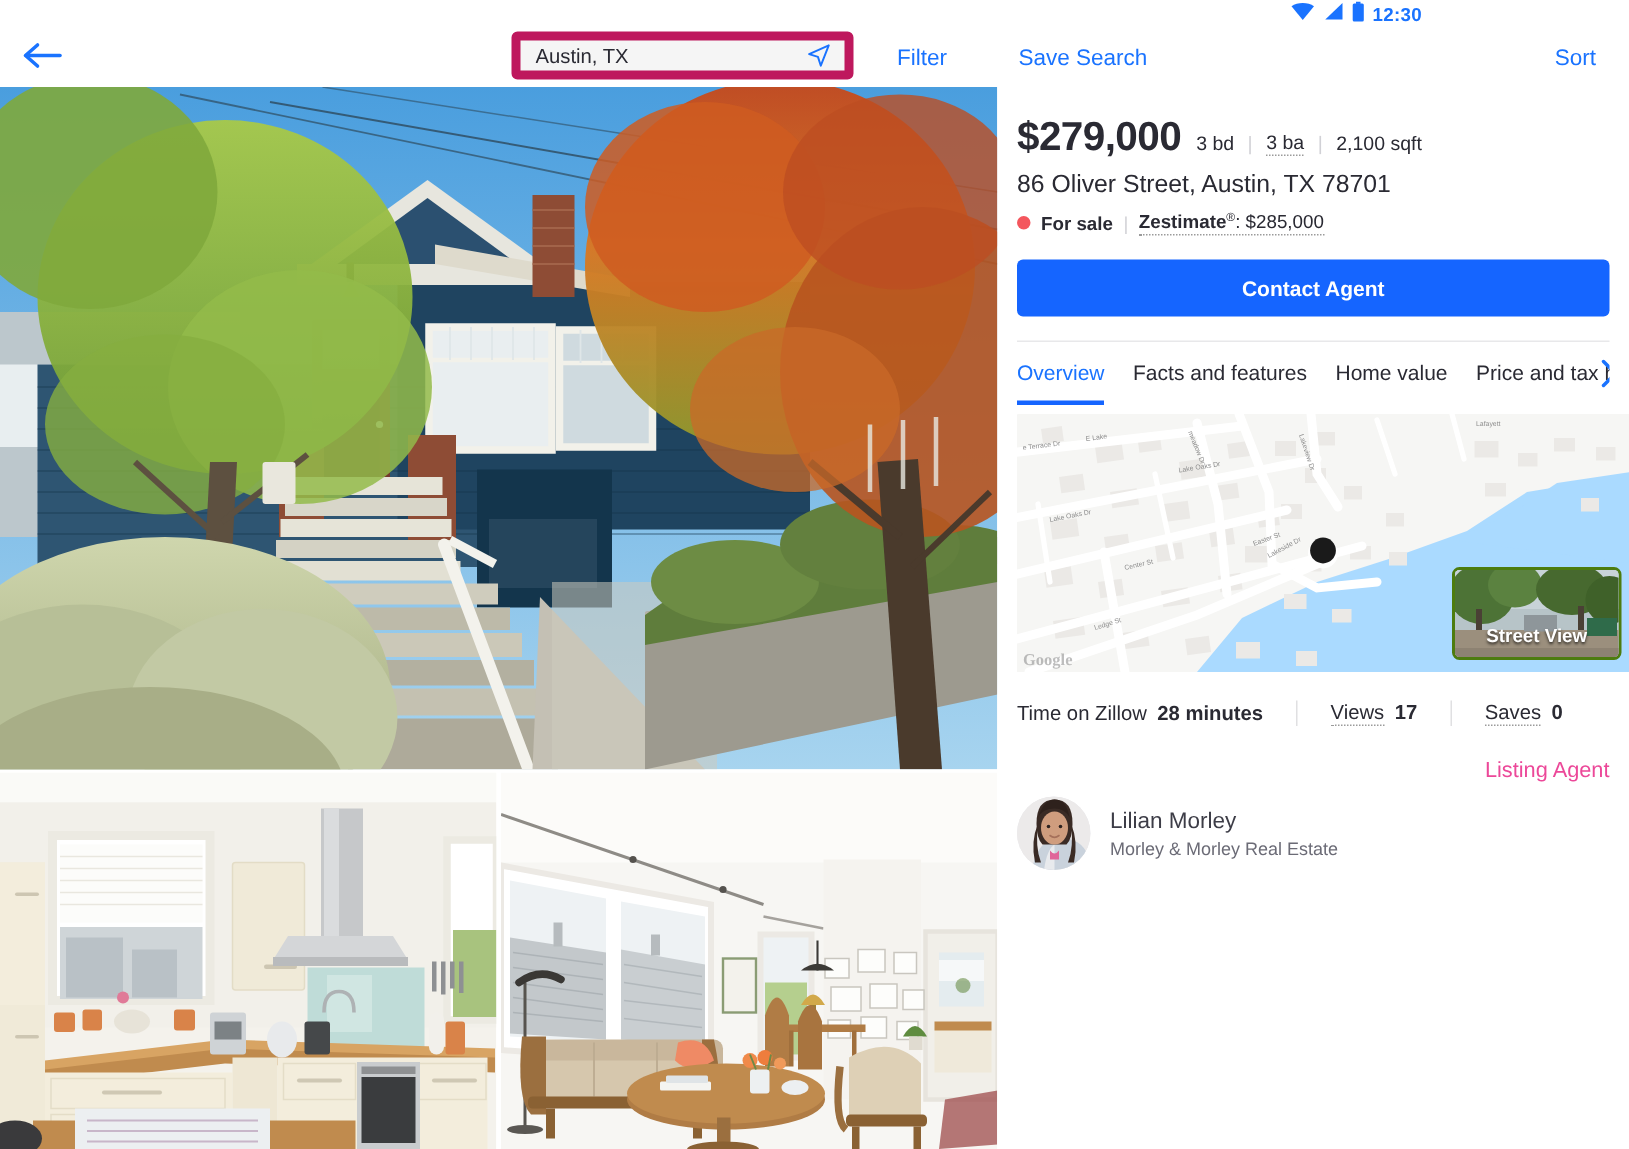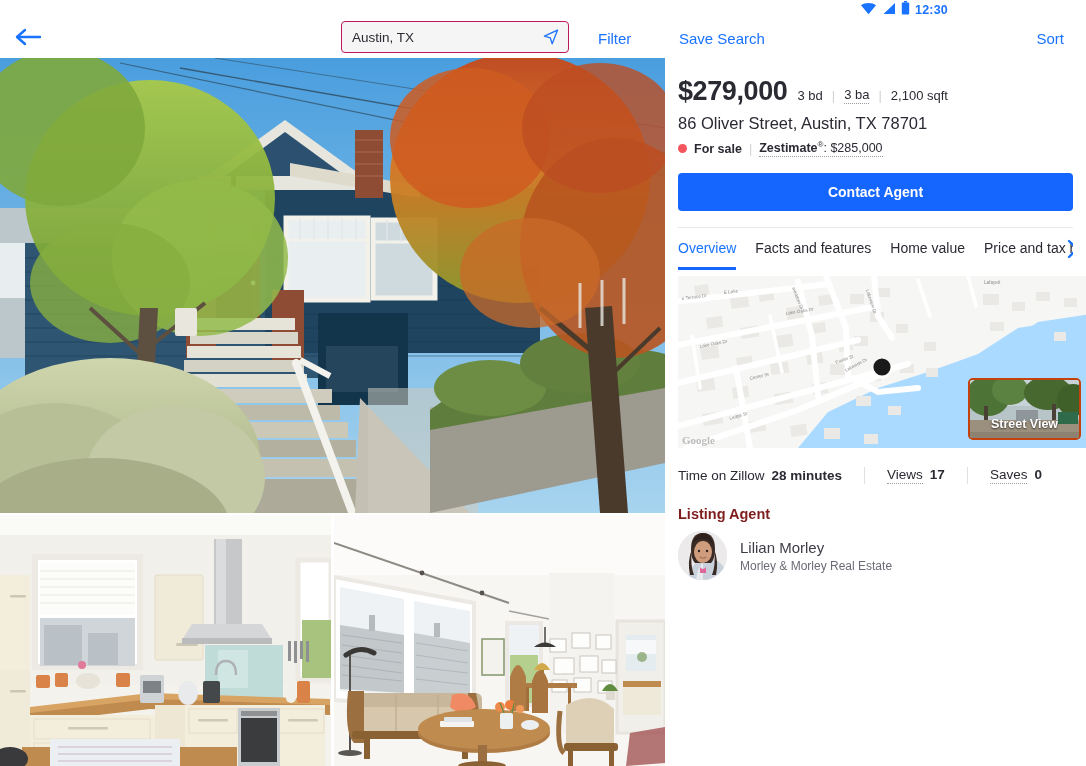--- a/index.html
+++ b/index.html
@@ -21,21 +21,21 @@
   .sb-time { font-size:12.5px; color:#1a73ff; font-weight:600; letter-spacing:0.2px; }
 
   
   .topbar {
     position:absolute; top:20px; left:0; width:1086px; height:38px;
     display:flex; align-items:center; background:#fff;
   }
   .backbtn { width:56px; display:flex; align-items:center; justify-content:center; cursor:pointer; }
   .searchwrap { position:absolute; left:341px; top:21px; width:228px; height:32px; }
   .searchbox {
-    width:228px; height:32px; border:1px solid #be185d; border-radius:4px;
+    width:228px; height:32px; border:6px solid #be185d; border-radius:4px;
     background:#f5f5f5; display:flex; align-items:center; padding:0 8px 0 10px;
   }
   .searchbox input {
     border:none; outline:none; background:transparent; flex:1;
     font-family:"Liberation Sans", sans-serif; font-size:13.5px; color:#2a2a33;
   }
   .nav-arrow { width:18px; height:18px; flex:none; }
   .toplink {
     position:absolute; font-size:15px; color:#1a73ff; font-weight:400; cursor:pointer;
   }
@@ -101,21 +101,21 @@
   .tab-chevron { position:absolute; right:-8px; top:10px; cursor:pointer; }
 
   
   .map {
     margin-top:6px; width:413px; height:172px; position:relative; overflow:hidden;
     background:#f3f3f1; border-radius:1px;
   }
   .map svg { display:block; }
   .streetview {
     position:absolute; right:10px; bottom:8px; width:113px; height:62px;
-    border-radius:5px; overflow:hidden; border:2px solid #c2410c; cursor:pointer;
+    border-radius:5px; overflow:hidden; border:2px solid #4d7c0f; cursor:pointer;
   }
   .sv-label {
     position:absolute; left:0; right:0; bottom:7px; text-align:center;
     color:#fff; font-size:12.5px; font-weight:bold; text-shadow:0 1px 2px rgba(0,0,0,.7);
   }
   .gwatermark {
     position:absolute; left:4px; bottom:2px; font-size:11px; color:#9a9a9a; font-weight:bold;
     font-family:"Liberation Serif", serif; opacity:.65;
   }
 
@@ -123,21 +123,21 @@
     margin-top:19px; display:flex; align-items:center; font-size:13.5px; color:#2a2a33;
   }
   .stat { display:flex; gap:7px; align-items:baseline; }
   .stat b { font-weight:bold; }
   .stat-div { width:1px; height:17px; background:#e0e0e2; margin:0 22px; }
 
   .desc {
     margin-top:19px; font-size:14.5px; line-height:1.47; color:#3d3d47; max-width:408px;
   }
 
-  .agent-head { margin-top:22px; font-size:14.5px; font-weight:bold; color:#7f1d1d; }
+  .agent-head { margin-top:22px; font-size:14.5px; font-weight:normal; color:#ec4899;text-align:right; }
   .agent-row { margin-top:9px; display:flex; align-items:center; gap:13px; }
   .agent-photo {
     width:49px; height:49px; border-radius:50%; overflow:hidden; flex:none; background:#e6e6ea;
   }
   .agent-name { font-size:15px; color:#3d3d47; }
   .agent-org { font-size:12px; color:#6b6b76; margin-top:3px; }
 </style>
 </head>
 <body>
 

